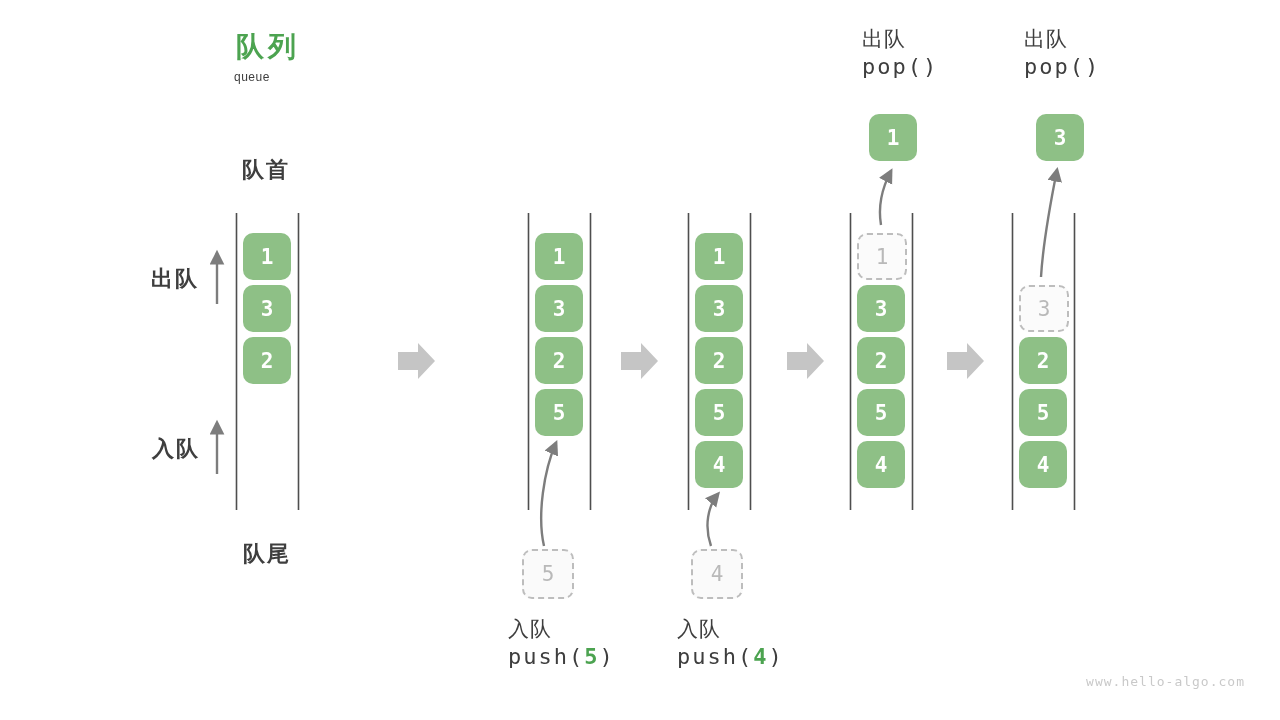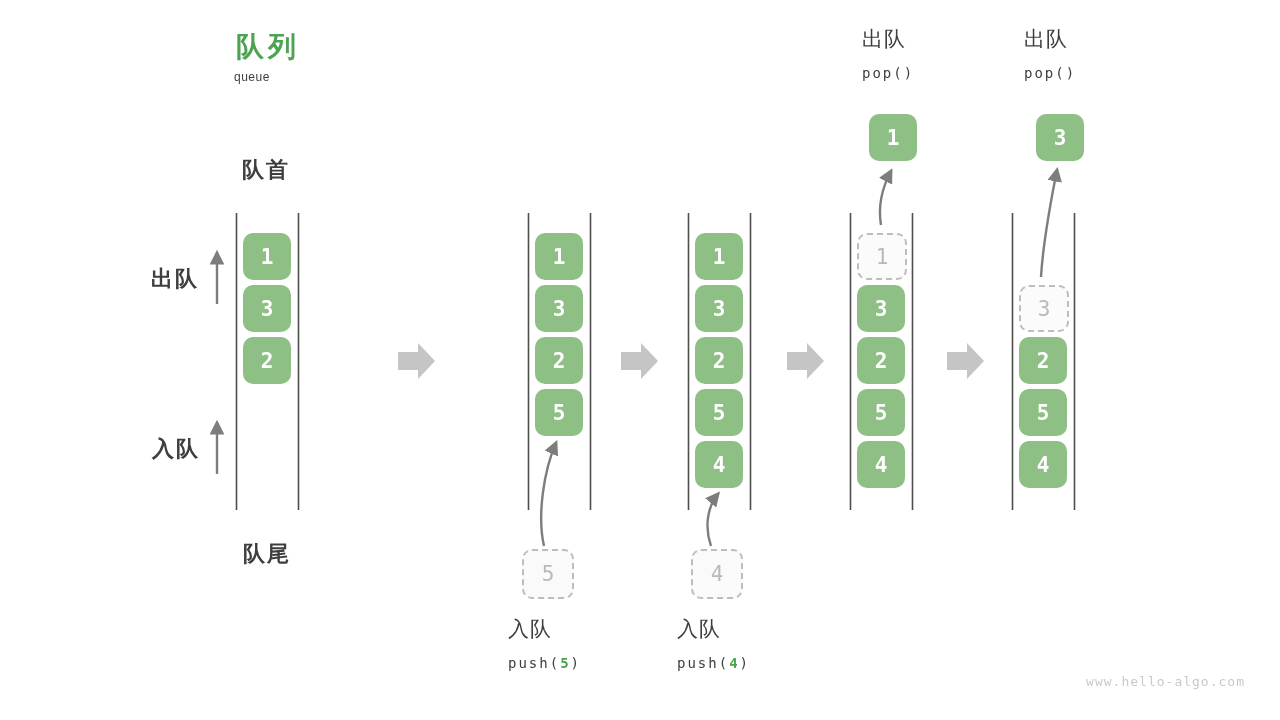--- a/index.html
+++ b/index.html
@@ -6,22 +6,22 @@
   .canvas{
     position:relative;width:1280px;height:720px;background:#ffffff;overflow:hidden;
     font-family:"Liberation Sans",sans-serif;
   }
   .abs{position:absolute;}
   
   .title-zh{font-size:28px;font-weight:700;letter-spacing:4px;color:#4CA350;}
   .title-en{font-size:12px;font-weight:500;color:#3E3E3E;letter-spacing:.5px;}
   .side-label{font-size:22px;font-weight:700;letter-spacing:2px;color:#3E3E3E;}
   .anno-label{font-size:21px;font-weight:500;letter-spacing:1px;color:#3E3E3E;line-height:26px;}
-  .anno-code{font-family:"DejaVu Sans Mono","Liberation Mono",monospace;font-size:14px;
-             letter-spacing:2px;color:#3E3E3E;line-height:30px;margin-top:6px;white-space:nowrap;}
+  .anno-code{font-family:"DejaVu Sans Mono","Liberation Mono",monospace;font-size:22px;
+             letter-spacing:2px;color:#3E3E3E;line-height:30px;white-space:nowrap;}
   .anno-code .arg{color:#4CA350;font-weight:700;}
   .watermark{font-family:"DejaVu Sans Mono","Liberation Mono",monospace;font-size:13px;
              color:#C9C9C9;letter-spacing:1px;}
   
   .qbox{
     width:48px;height:47px;border-radius:10px;background:#8EC086;
     display:flex;align-items:center;justify-content:center;
     font-family:"DejaVu Sans Mono","Liberation Mono",monospace;
     font-size:21px;font-weight:700;color:#ffffff;
   }

